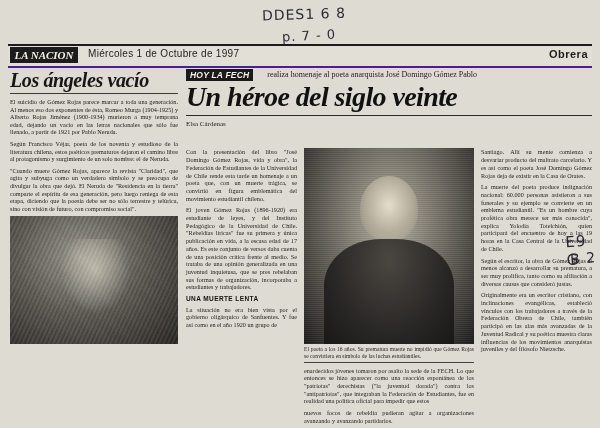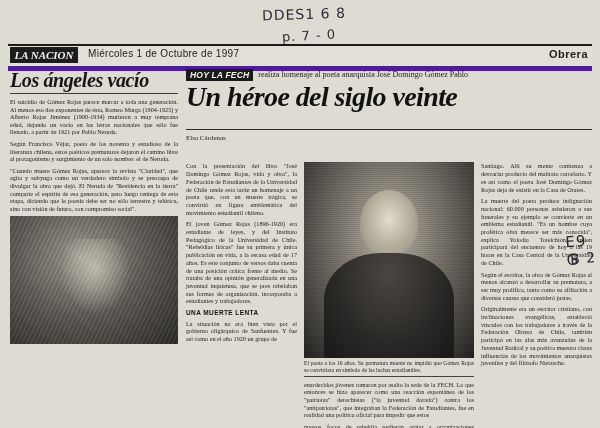--- a/index.html
+++ b/index.html
@@ -53,21 +53,21 @@
   }
 
   
   .masthead {
     position: absolute;
     top: 44px;
     left: 8px;
     width: 584px;
     height: 20px;
     border-top: 2px solid #1b1b1b;
-    border-bottom: 5px solid #4c1d95;
+    border-bottom: 2px solid #4c1d95;
     background: #e2dfd6;
   }
   .logo-box {
     position: absolute;
     left: 2px;
     top: 1px;
     width: 68px;
     height: 16px;
     background: #1c1c1c;
     color: #f2f0e8;
@@ -155,21 +155,21 @@
   
   .main-art {
     position: absolute;
     top: 68px;
     left: 186px;
     width: 406px;
   }
   .kicker-row {
     display: flex;
     align-items: center;
-    gap: 5px;
+    gap: 14px;
     height: 13px;
     margin-bottom: 1px;
   }
   .kicker-tag {
     background: #1a1a1a;
     color: #f4f2ea;
     font-family: "Liberation Sans", sans-serif;
     font-size: 8.5px;
     font-weight: bold;
     font-style: italic;
@@ -182,21 +182,21 @@
     color: #1c1c1c;
   }
   .main-head {
     font-size: 28px;
     font-weight: bold;
     font-style: italic;
     color: #111;
     letter-spacing: -0.6px;
     line-height: 29px;
     border-bottom: 1px solid #2a2a2a;
-    padding-bottom: 18px;
+    padding-bottom: 4px;
     margin-bottom: 4px;
   }
   .byline {
     font-size: 7px;
     line-height: 8.4px;
     color: #1f1f1f;
     margin-bottom: 20px;
   }
   .byline .name { font-weight: normal; }
   .byline .place { font-weight: bold; letter-spacing: 0.3px; }

